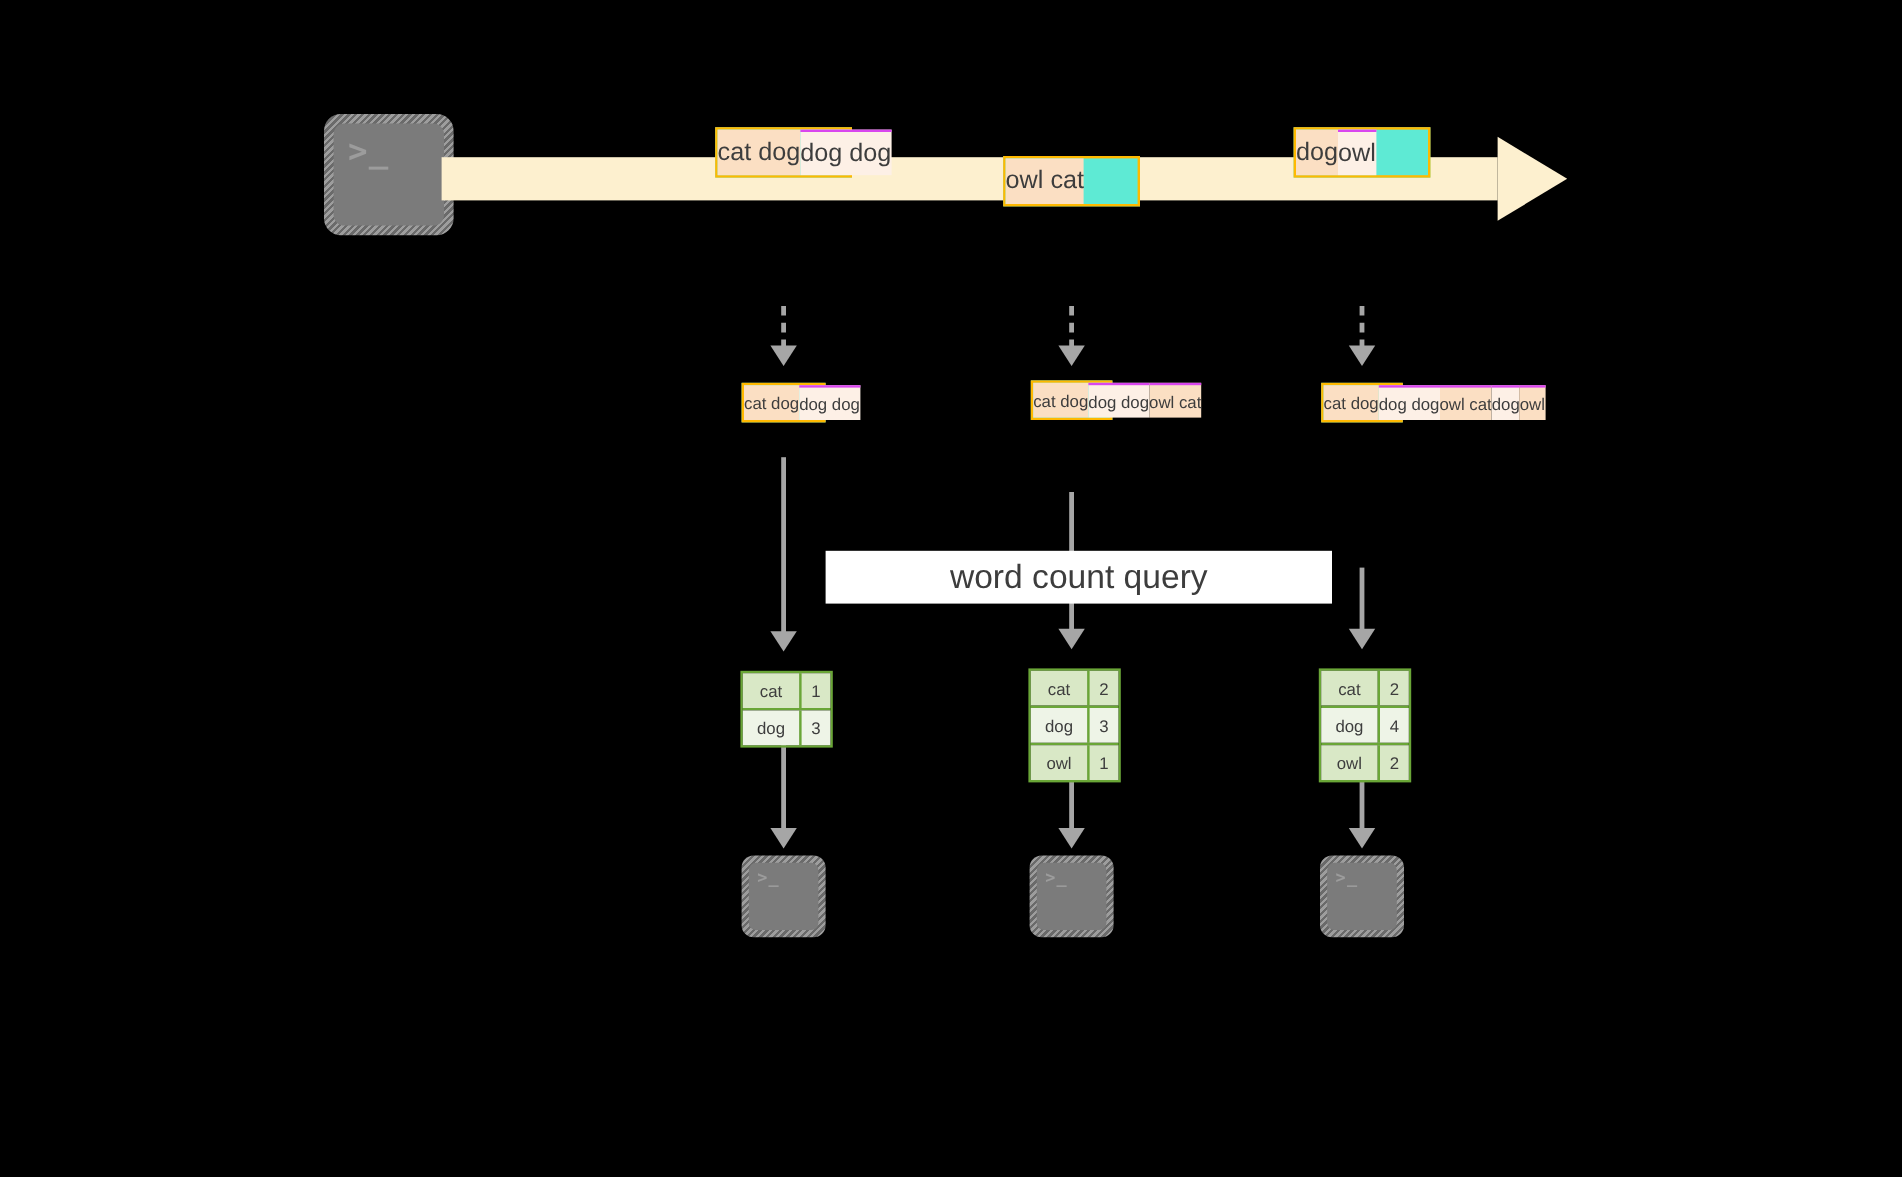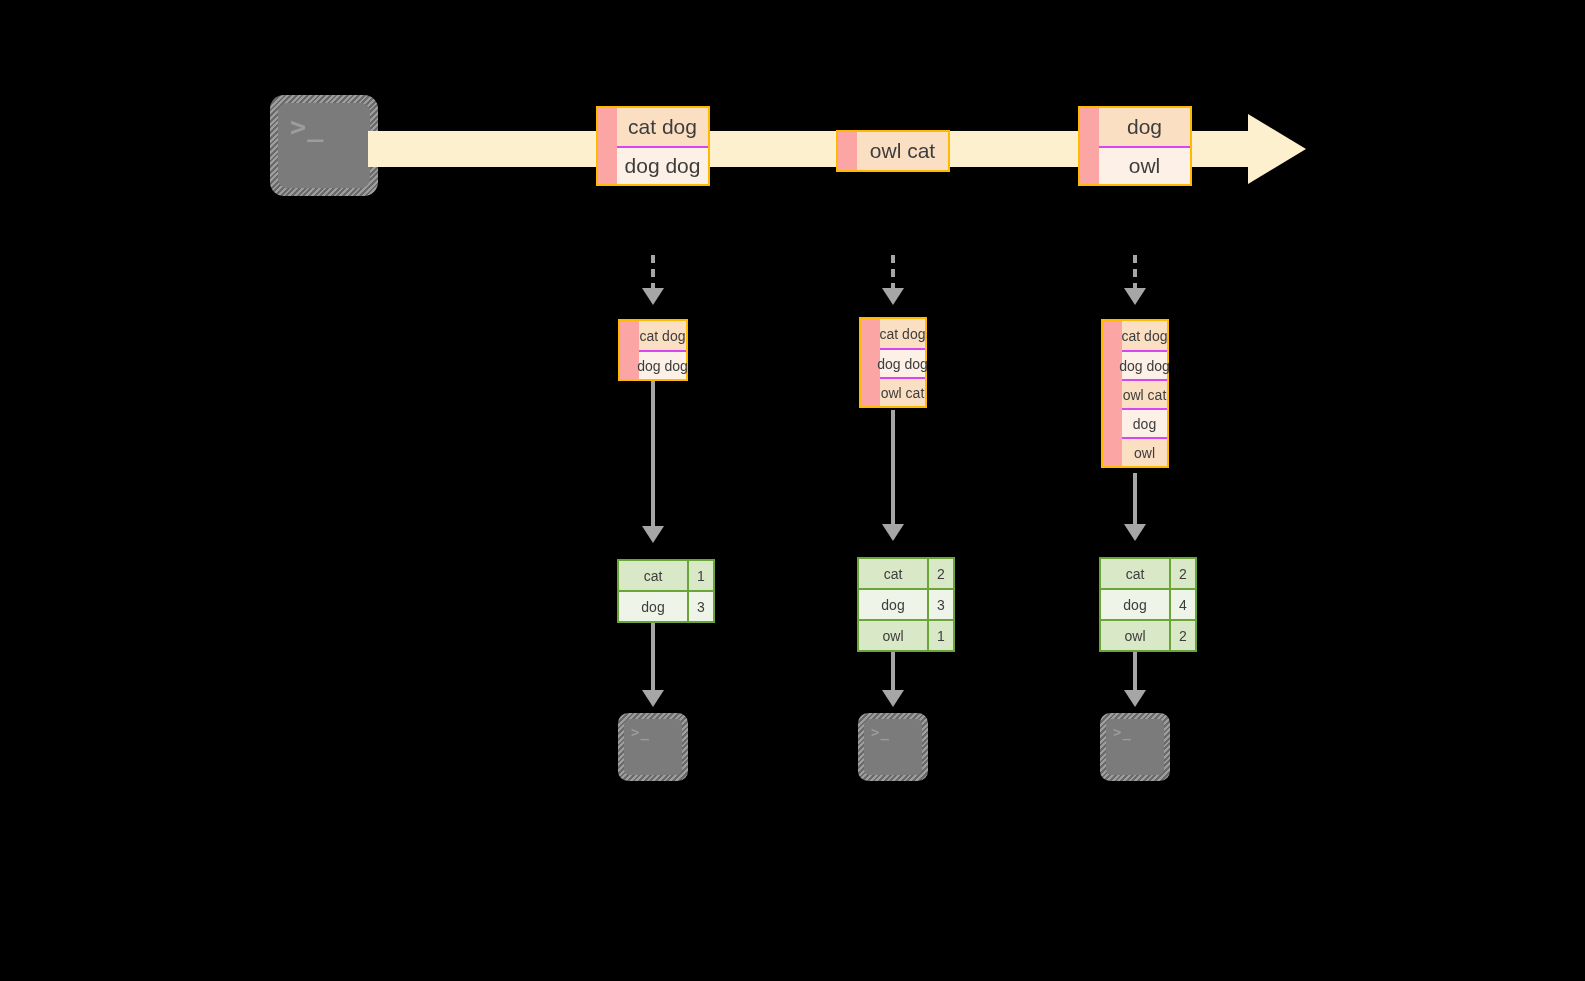--- a/index.html
+++ b/index.html
@@ -71,25 +71,24 @@
     border-top: 35px solid transparent;
     border-bottom: 35px solid transparent;
     border-left: 58px solid #fdf0cf;
   }
 
   
   .rec-box {
     position: absolute;
     box-sizing: border-box;
     border: 2px solid #ffb900;
-    background: #fca5a5;
-    display: flex;
-    flex-direction: column;
+    background: #5eead4;
+    display: flex;
+    flex-direction: row;
     z-index: 5;
-    padding-left: 19px;
   }
   .rec-cell {
     box-sizing: border-box;
     display: flex;
     align-items: center;
     justify-content: center;
     color: #3d3d3d;
     white-space: nowrap;
   }
   .rec-cell + .rec-cell { border-top: 2px solid #d946ef; }
@@ -122,21 +121,21 @@
   }
   .res-row + .res-row { border-top: 2px solid #6aa637; }
   .res-cell {
     box-sizing: border-box;
     display: flex;
     align-items: center;
     justify-content: center;
     font-size: 14px;
     color: #3d3d3d;
   }
-  .res-cell.word { width: 68px; }
+  .res-cell.word { width: 47px; }
   .res-cell.count {
     width: 26px;
     border-left: 2px solid #6aa637;
   }
   .res-row.shade-a .res-cell { background: #d9e8c6; }
   .res-row.shade-b .res-cell { background: #eef4e7; }
 
   
   .conn {
     position: absolute;
@@ -298,14 +297,17 @@
 
   <div class="conn" style="left:1133px; top:650px; height:43px;"></div>
   <div class="conn-head" style="left:1124px; top:690px;"></div>
 
   <div class="terminal small" style="left:1100px; top:713px; width:70px; height:68px;">
     <div class="inner">
       <span class="prompt-glyph">&gt;_</span>
     </div>
   </div>
 
+  <div class="query-band" style="left:688px; top:459px; width:422px; height:44px;">
+    <span>word count query</span>
+  </div>
 
 </div>
 
 </body></html>

